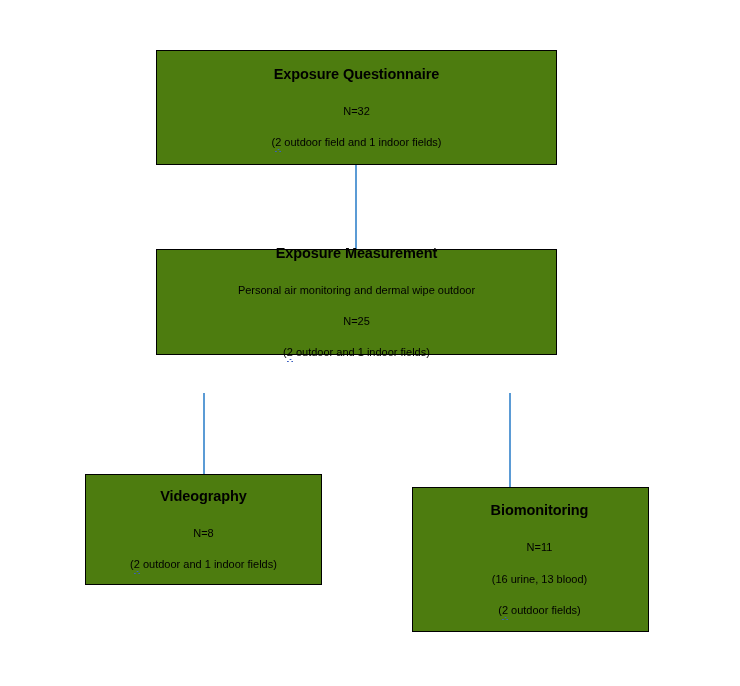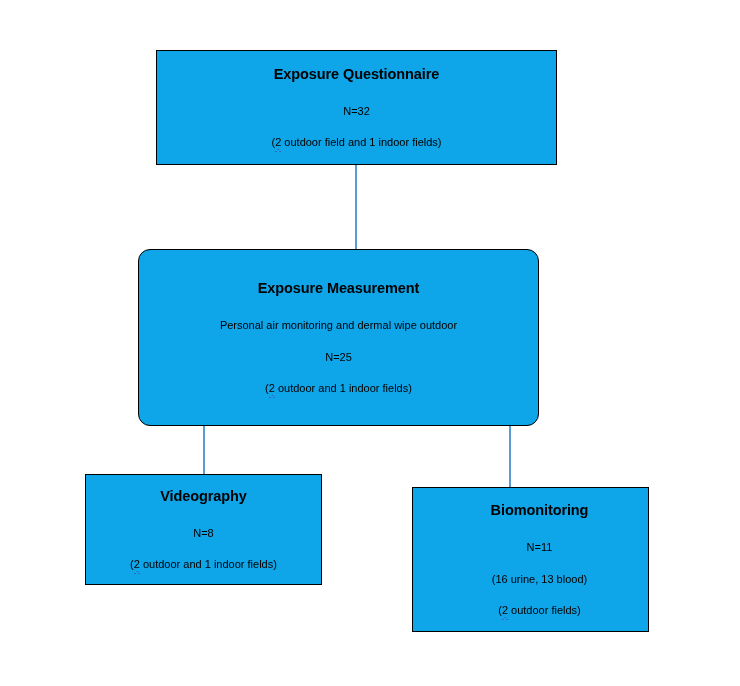--- a/index.html
+++ b/index.html
@@ -18,21 +18,21 @@
     height: 686px;
     background: #ffffff;
     overflow: hidden;
   }
 
   
   .node {
     position: absolute;
     box-sizing: border-box;
     border: 1.6px solid #000000;
-    background: #0ea5e9;
+    background: #4d7c0f;
     display: flex;
     flex-direction: column;
     align-items: center;
     justify-content: center;
     text-align: center;
     z-index: 2;
   }
   .node-title {
     font-size: 14.5px;
     font-weight: bold;
@@ -50,22 +50,22 @@
   
   .node-title + .node-line { margin-top: 22px; }
   .node-line  + .node-line { margin-top: 18px; }
 
   
   #node-questionnaire {
     left: 156px;  top: 50px;
     width: 401px; height: 115px;
   }
   #node-measurement {
-    left: 138px;  top: 249px;
-    width: 401px; height: 177px; border-radius: 12px;
+    left: 156px;  top: 249px;
+    width: 401px; height: 106px;
   }
   #node-videography {
     left: 85px;   top: 474px;
     width: 237px; height: 111px;
   }
   #node-biomonitoring {
     left: 412px;  top: 487px;
     width: 237px; height: 145px; padding-left: 18px;
   }
 

